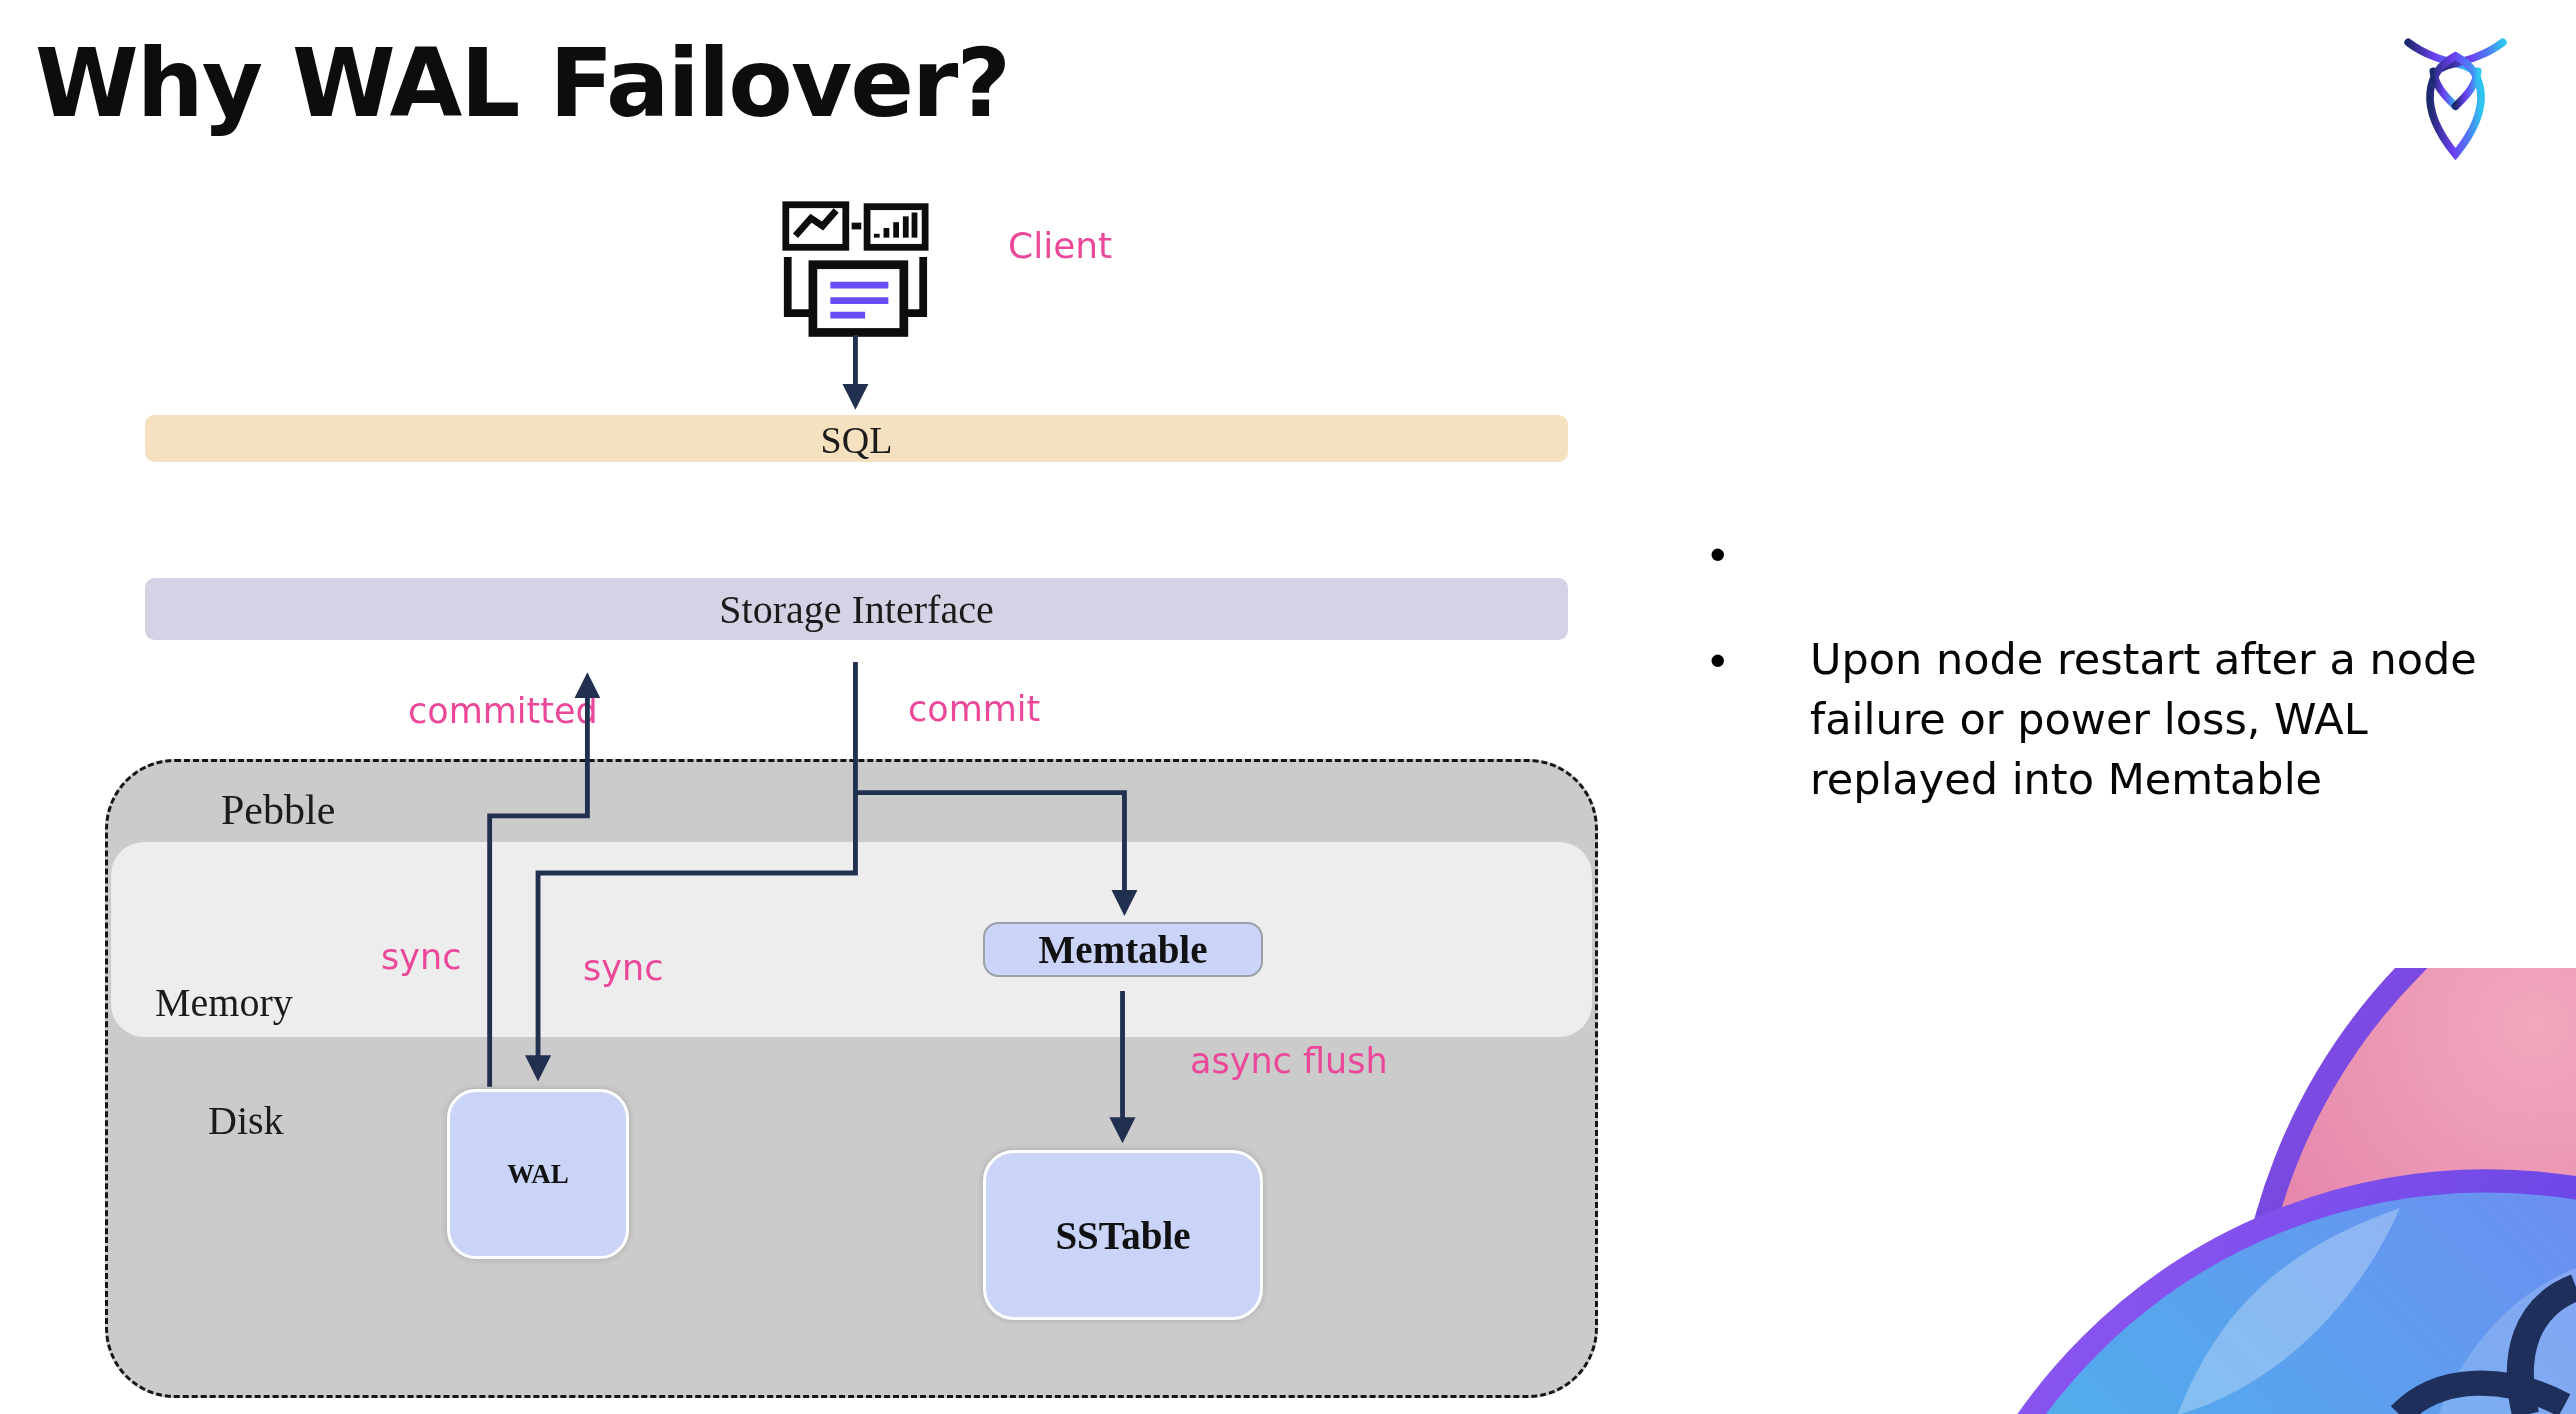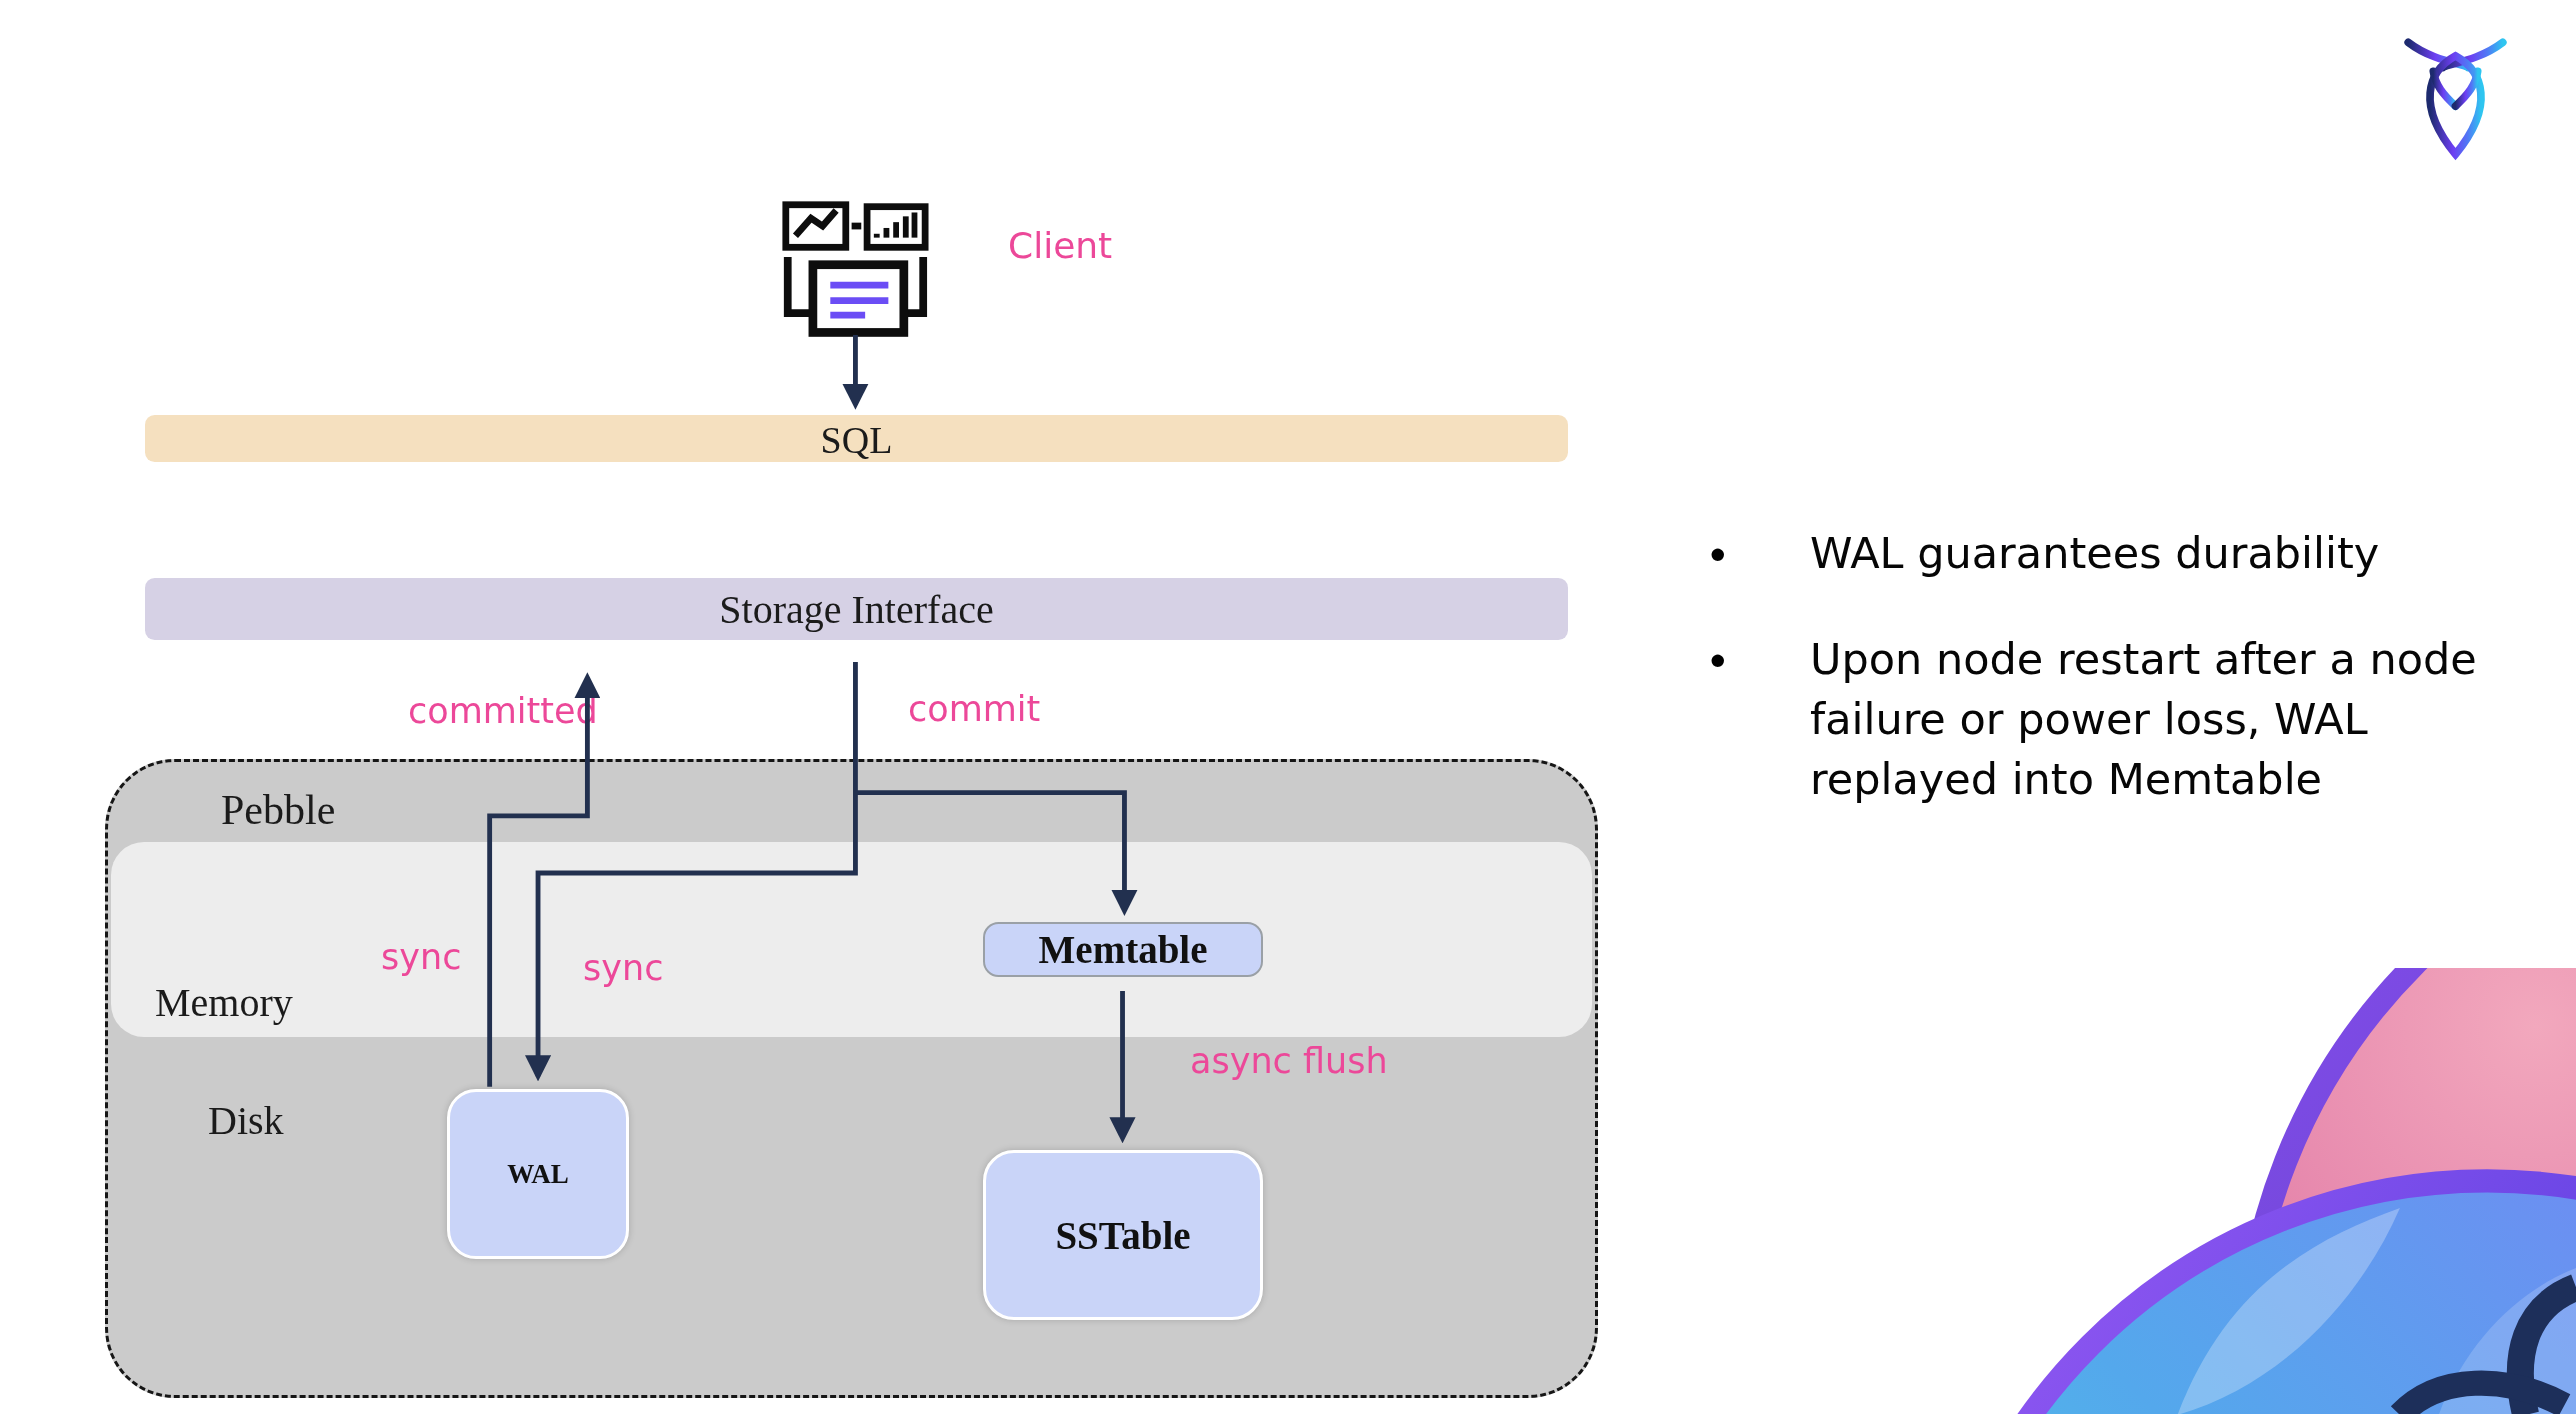--- a/index.html
+++ b/index.html
@@ -60,20 +60,21 @@
 
   .client-icon{position:absolute;left:780px;top:195px;}
   .logo{position:absolute;left:2404px;top:25px;}
   .decor{position:absolute;right:0;bottom:0;}
 </style>
 </head>
 <body>
 
 <div class="slide">
 
+  <div class="title">Why WAL Failover?</div>
 
   <svg class="logo" width="103" height="137" viewBox="0 0 106 142">
     <defs>
       <linearGradient id="lg" x1="0" y1="0" x2="1" y2="0">
         <stop offset="0" stop-color="#1d2a6e"></stop>
         <stop offset="0.45" stop-color="#6d3ef2"></stop>
         <stop offset="0.75" stop-color="#4f7bf5"></stop>
         <stop offset="1" stop-color="#2ec5f0"></stop>
       </linearGradient>
     </defs>
@@ -154,21 +155,20 @@
   <div class="node memtable">
     <span>Memtable</span>
   </div>
   <div class="node sstable">
     <span>SSTable</span>
   </div>
 
   <div class="bullets">
     <div class="bullet">
       <span class="dot">●</span>
-      <span class="btext">WAL guarantees durability</span>
     </div>
     <div class="bullet">
       <span class="dot">●</span>
       <span class="btext">Upon node restart after a node failure or power loss, WAL replayed into Memtable</span>
     </div>
   </div>
 
   <svg class="decor" width="592" height="447" viewBox="0 0 612 462">
     <defs>
       <radialGradient id="pinkG" cx="0.25" cy="0.2" r="1">

